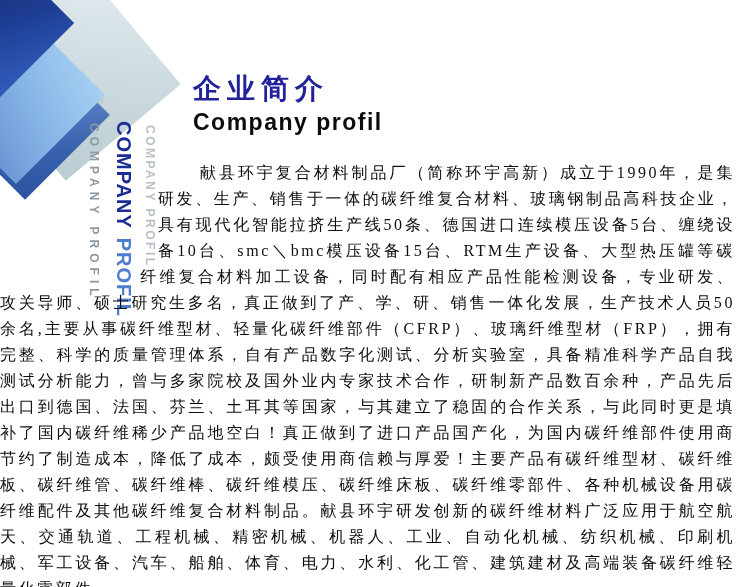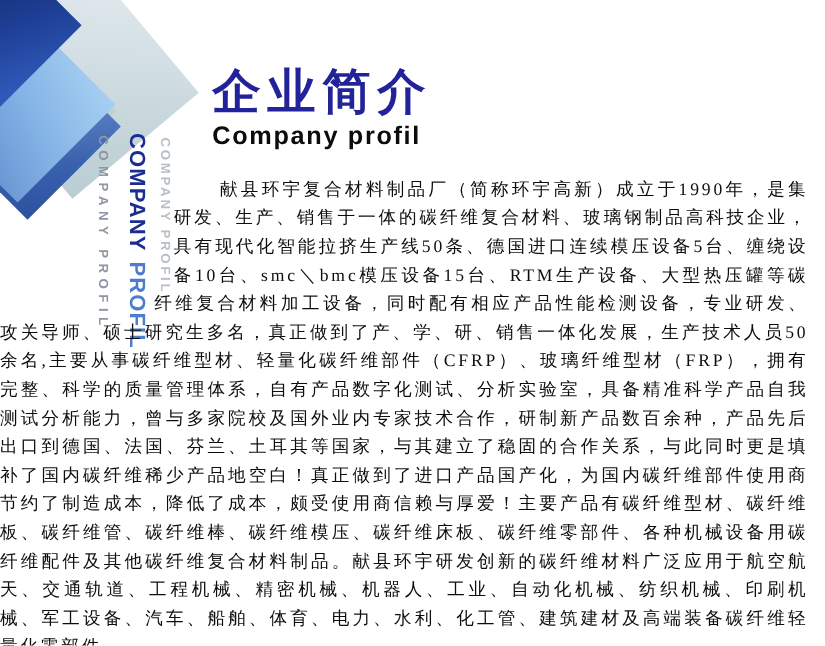--- a/index.html
+++ b/index.html
@@ -43,22 +43,22 @@
   }
   .v-left {left:100px;top:123px;font-size:12px;letter-spacing:5px;color:#8d96a3;}
   .v-mid  {left:134px;top:121px;font-size:20px;letter-spacing:1px;}
   .v-mid .w1{color:#1c2d92;}
   .v-mid .w2{color:#4d7cd0;margin-left:9px;}
   .v-right{left:156px;top:125px;font-size:12px;letter-spacing:2.5px;color:#b7bfc9;}
   
   .content{position:absolute;inset:0;z-index:2;}
   .hdr{position:absolute;left:193px;top:60px;}
   .title-zh{
-    font-family:Liberation Sans, sans-serif;
-    font-size:44px;font-weight:700;color:#22229a;letter-spacing:6px;line-height:1.1;
+    font-family:Liberation Mono, monospace;
+    font-size:28px;font-weight:700;color:#22229a;letter-spacing:6px;line-height:1.1;margin-top:16px;
   }
   .title-en{
     font-family:"Liberation Sans","DejaVu Sans",sans-serif;
     font-size:23px;font-weight:700;color:#0c0c0c;letter-spacing:1.5px;margin-top:2px;
   }
   .para{
     position:absolute;left:0;top:160px;width:750px;box-sizing:border-box;
     padding-right:15px;
     font-size:16px;line-height:26px;letter-spacing:2.6px;color:#0d0d0d;
     text-align:justify;text-justify:inter-character;

